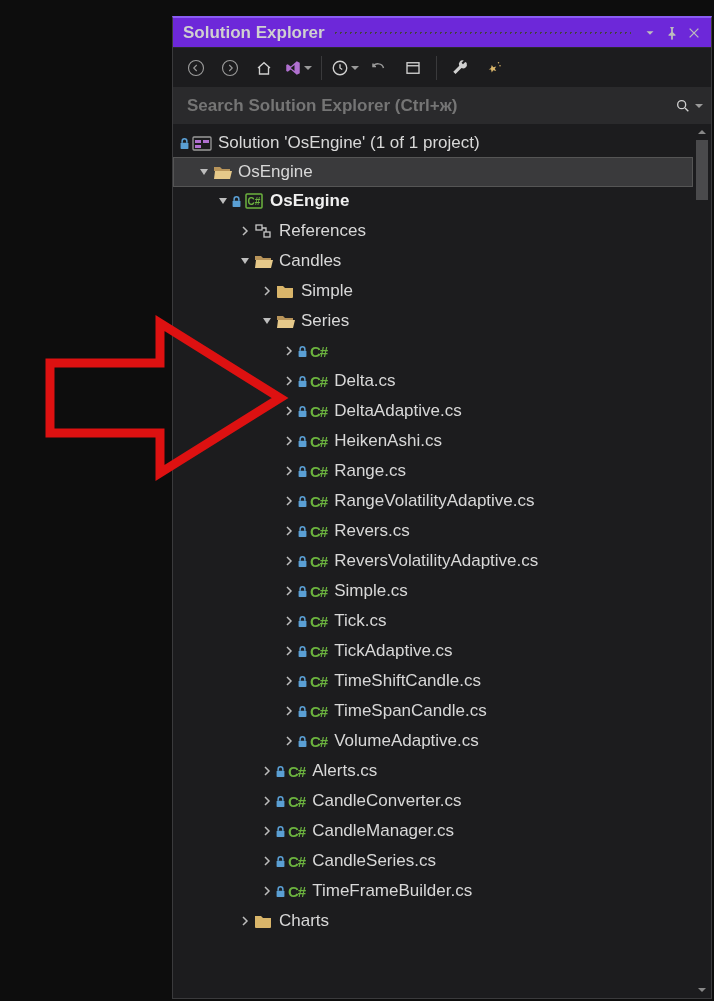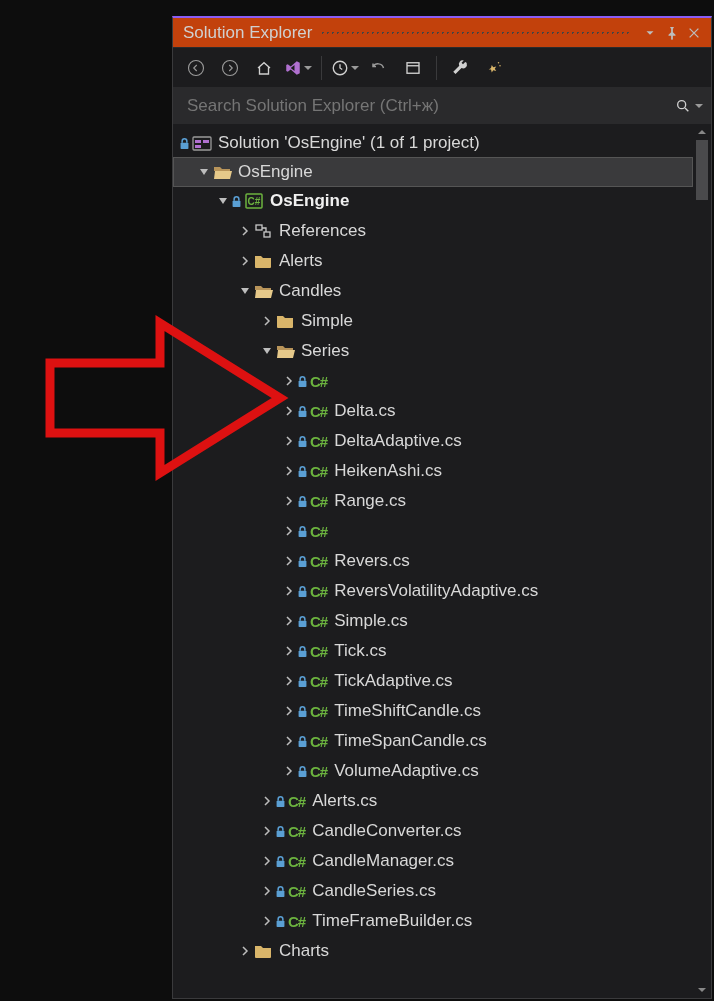--- a/index.html
+++ b/index.html
@@ -19,27 +19,28 @@
     width: 540px;
     height: 983px;
     background: #1c1c1e;
     border: 1px solid #3a3a3c;
     border-top: 2px solid #8a5cf5;
     display:flex;
     flex-direction:column;
   }
   .titlebar {
     height: 30px;
-    background: #c2410c;
+    background: #6d28d9;
     border-bottom: 1px solid #2a2a2c;
     display:flex;
     align-items:center;
     padding: 1px 6px 0 10px;
     color: #d0d0d0;
     font-size: 17px;
+    font-weight: bold;
   }
   .tb-btn { width:22px; height:22px; display:flex; align-items:center; justify-content:center; color:#bdbdbd; cursor:default;}
   .tb-btn svg { width:14px; height:14px; }
   .dotstrip { flex:1; height:6px; margin:0 8px; background-image: radial-gradient(#444 1px, transparent 1px); background-size:5px 5px; background-position:0 0;}
   .toolbar {
     height:40px;
     background:#1c1c1e;
     border-bottom:1px solid #2a2a2c;
     display:flex;
     align-items:center;
@@ -64,20 +65,21 @@
     padding:0 8px 0 12px;
   }
   .searchbar input {
     flex:1;
     background:transparent;
     border:none;
     color:#a8a8a8;
     font-size:17px;
     outline:none;
     font-family:inherit;
+    font-weight:bold;
   }
   .searchbar .searchbtn {
     width:28px;height:28px;display:flex;align-items:center;justify-content:center;color:#d0d0d0;
   }
   .tree-wrap {
     flex:1;
     display:flex;
     overflow:hidden;
     position:relative;
   }
@@ -382,39 +384,25 @@
             </svg>
           </span>
         <span class="ico ref-ico">
             <svg>
               <use href="#i-ref"></use>
             </svg>
           </span>
         <span class="lbl">References</span>
       </div>
 
+
       <div class="node">
         <span class="indent-pad" style="width:64px"></span>
         <span class="chev">
             <svg>
-              <use href="#i-chev-r"></use>
-            </svg>
-          </span>
-        <span class="ico folder-closed">
-            <svg>
-              <use href="#i-folder-c"></use>
-            </svg>
-          </span>
-        <span class="lbl">Alerts</span>
-      </div>
-
-      <div class="node">
-        <span class="indent-pad" style="width:64px"></span>
-        <span class="chev">
-            <svg>
               <use href="#i-chev-d"></use>
             </svg>
           </span>
         <span class="ico folder-open">
             <svg>
               <use href="#i-folder-o"></use>
             </svg>
           </span>
         <span class="lbl">Candles</span>
       </div>
@@ -529,20 +517,21 @@
             <svg>
               <use href="#i-chev-r"></use>
             </svg>
           </span>
     <span class="ico lock">
             <svg>
               <use href="#i-lock"></use>
             </svg>
           </span>
     <span class="cs-ico">C#</span>
+    <span class="lbl">RangeVolatilityAdaptive.cs</span>
   </div>
         <div class="node">
     <span class="indent-pad" style="width:108px"></span>
     <span class="chev">
             <svg>
               <use href="#i-chev-r"></use>
             </svg>
           </span>
     <span class="ico lock">
             <svg>

